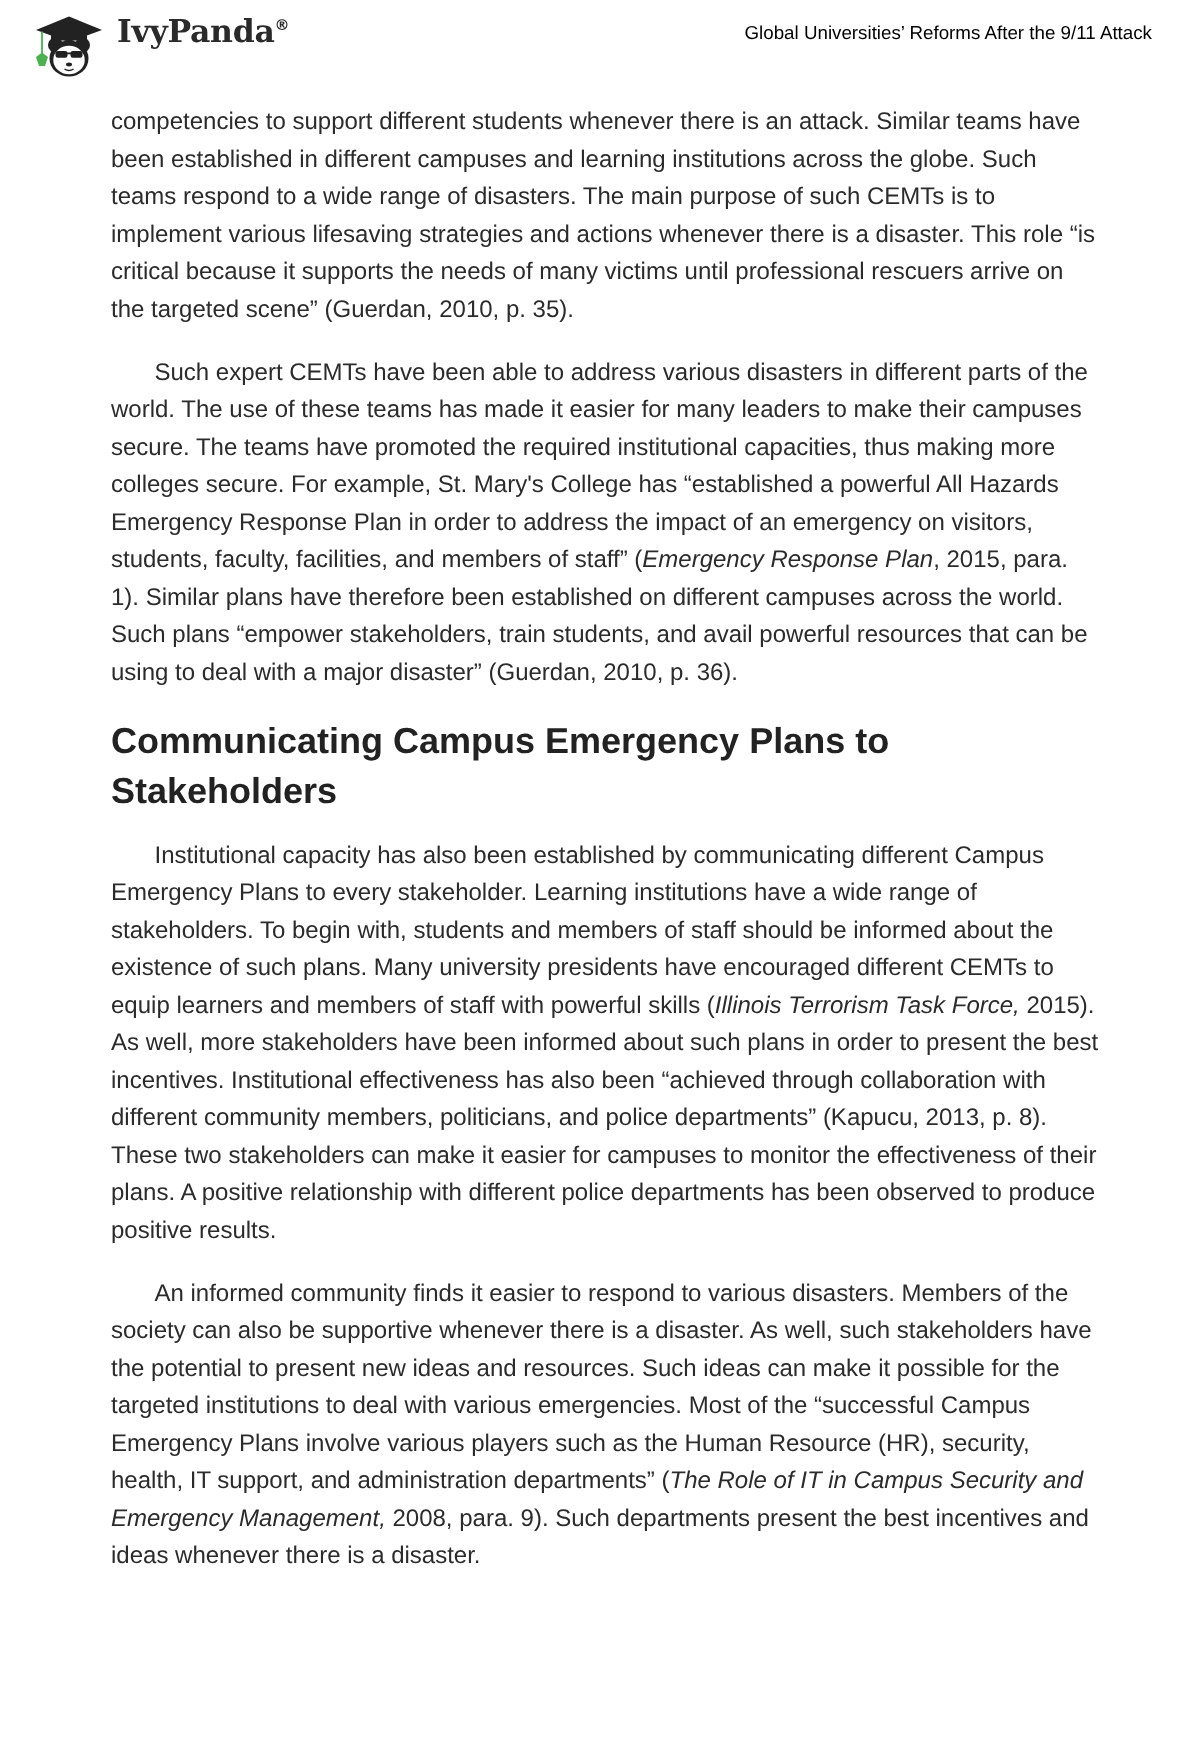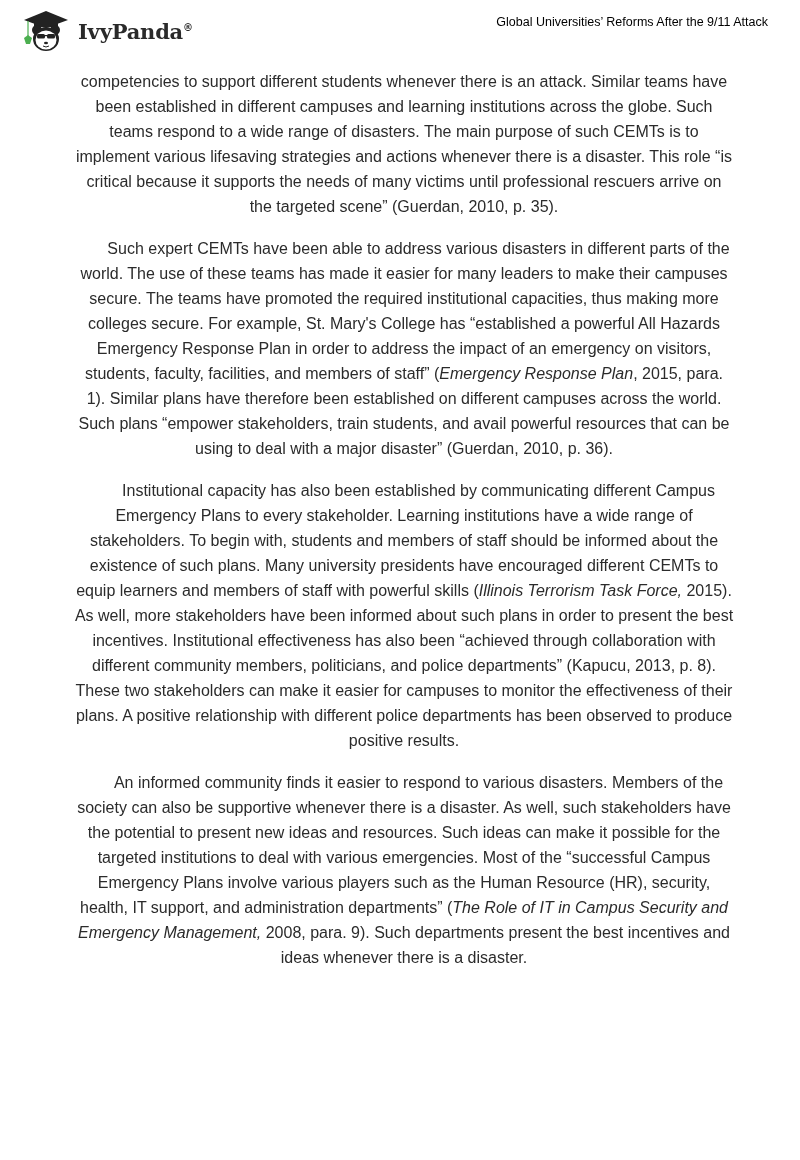--- a/index.html
+++ b/index.html
@@ -1,24 +1,24 @@
 <!DOCTYPE html>
 <html><head>
 <meta charset="utf-8">
 <style>
   html, body { margin: 0; padding: 0; background: #ffffff; }
   body { width: 800px; height: 1160px; position: relative; overflow: hidden; font-family: "Liberation Sans", sans-serif; color: #2b2b2b; }
   .header { position: absolute; left: 0; top: 0; width: 800px; height: 60px; }
-  .logo { position: absolute; left: 18px; top: 8px; display: flex; align-items: center; }
+  .logo { position: absolute; left: 18px; top: 8px; display: flex; align-items: flex-start; }
   .logo-mark { width: 56px; height: 46px; }
   .logo-text { font-family: "DejaVu Serif", serif; font-weight: bold; font-size: 21px; color: #2a2a2a; margin-left: 4px; letter-spacing: -0.2px; }
   .logo-reg { font-size: 10px; vertical-align: super; font-family: "DejaVu Sans", sans-serif; }
   .doc-title { position: absolute; right: 32px; top: 15px; font-size: 12.5px; color: #000000; }
   .content { position: absolute; left: 74px; top: 69px; width: 660px; }
-  p { margin: 0 0 17px 0; font-size: 16px; line-height: 25px; color: #2b2b2b; text-align: center; }
+  p { margin: 0 0 17px 0; font-size: 16px; line-height: 25px; color: #2b2b2b; }
   p.indent { text-indent: 29px; }
   h2 { margin: 0 0 14px 0; font-size: 24px; line-height: 33px; font-weight: bold; color: #222; }
   .footer-url { position: absolute; right: 33px; top: 1167px; font-size: 12px; color: #9a9a9a; }
   i { }
 </style>
 </head>
 <body>
 
 <div class="header">
   <div class="logo">
@@ -42,19 +42,20 @@
     <span class="logo-text"><span>IvyPanda</span><span class="logo-reg">®</span></span>
   </div>
   <div class="doc-title">Global Universities’ Reforms After the 9/11 Attack</div>
 </div>
 
 <div class="content">
   <div id="paras-top">
       <p><span>competencies to support different students whenever there is an attack. Similar teams have been established in different campuses and learning institutions across the globe. Such teams respond to a wide range of disasters. The main purpose of such CEMTs is to implement various lifesaving strategies and actions whenever there is a disaster. This role “is critical because it supports the needs of many victims until professional rescuers arrive on the targeted scene” (Guerdan, 2010, p. 35).</span></p>
       <p class="indent"><span>Such expert CEMTs have been able to address various disasters in different parts of the world. The use of these teams has made it easier for many leaders to make their campuses secure. The teams have promoted the required institutional capacities, thus making more colleges secure. For example, St. Mary's College has “established a powerful All Hazards Emergency Response Plan in order to address the impact of an emergency on visitors, students, faculty, facilities, and members of staff” (</span><i>Emergency Response Plan</i><span>, 2015, para. 1). Similar plans have therefore been established on different campuses across the world. Such plans “empower stakeholders, train students, and avail powerful resources that can be using to deal with a major disaster” (Guerdan, 2010, p. 36).</span></p>
     </div>
+  <h2>Communicating Campus Emergency Plans to Stakeholders</h2>
   <div id="paras-section">
       <p class="indent"><span>Institutional capacity has also been established by communicating different Campus Emergency Plans to every stakeholder. Learning institutions have a wide range of stakeholders. To begin with, students and members of staff should be informed about the existence of such plans. Many university presidents have encouraged different CEMTs to equip learners and members of staff with powerful skills (</span><i>Illinois Terrorism Task Force,</i><span> 2015). As well, more stakeholders have been informed about such plans in order to present the best incentives. Institutional effectiveness has also been “achieved through collaboration with different community members, politicians, and police departments” (Kapucu, 2013, p. 8). These two stakeholders can make it easier for campuses to monitor the effectiveness of their plans. A positive relationship with different police departments has been observed to produce positive results.</span></p>
       <p class="indent"><span>An informed community finds it easier to respond to various disasters. Members of the society can also be supportive whenever there is a disaster. As well, such stakeholders have the potential to present new ideas and resources. Such ideas can make it possible for the targeted institutions to deal with various emergencies. Most of the “successful Campus Emergency Plans involve various players such as the Human Resource (HR), security, health, IT support, and administration departments” (</span><i>The Role of IT in Campus Security and Emergency Management,</i><span> 2008, para. 9). Such departments present the best incentives and ideas whenever there is a disaster.</span></p>
     </div>
 </div>
 
 <div class="footer-url">https://ivypanda.com/essays/global-universities-reforms-after-the-911-attack/</div>
 
 </body></html>

